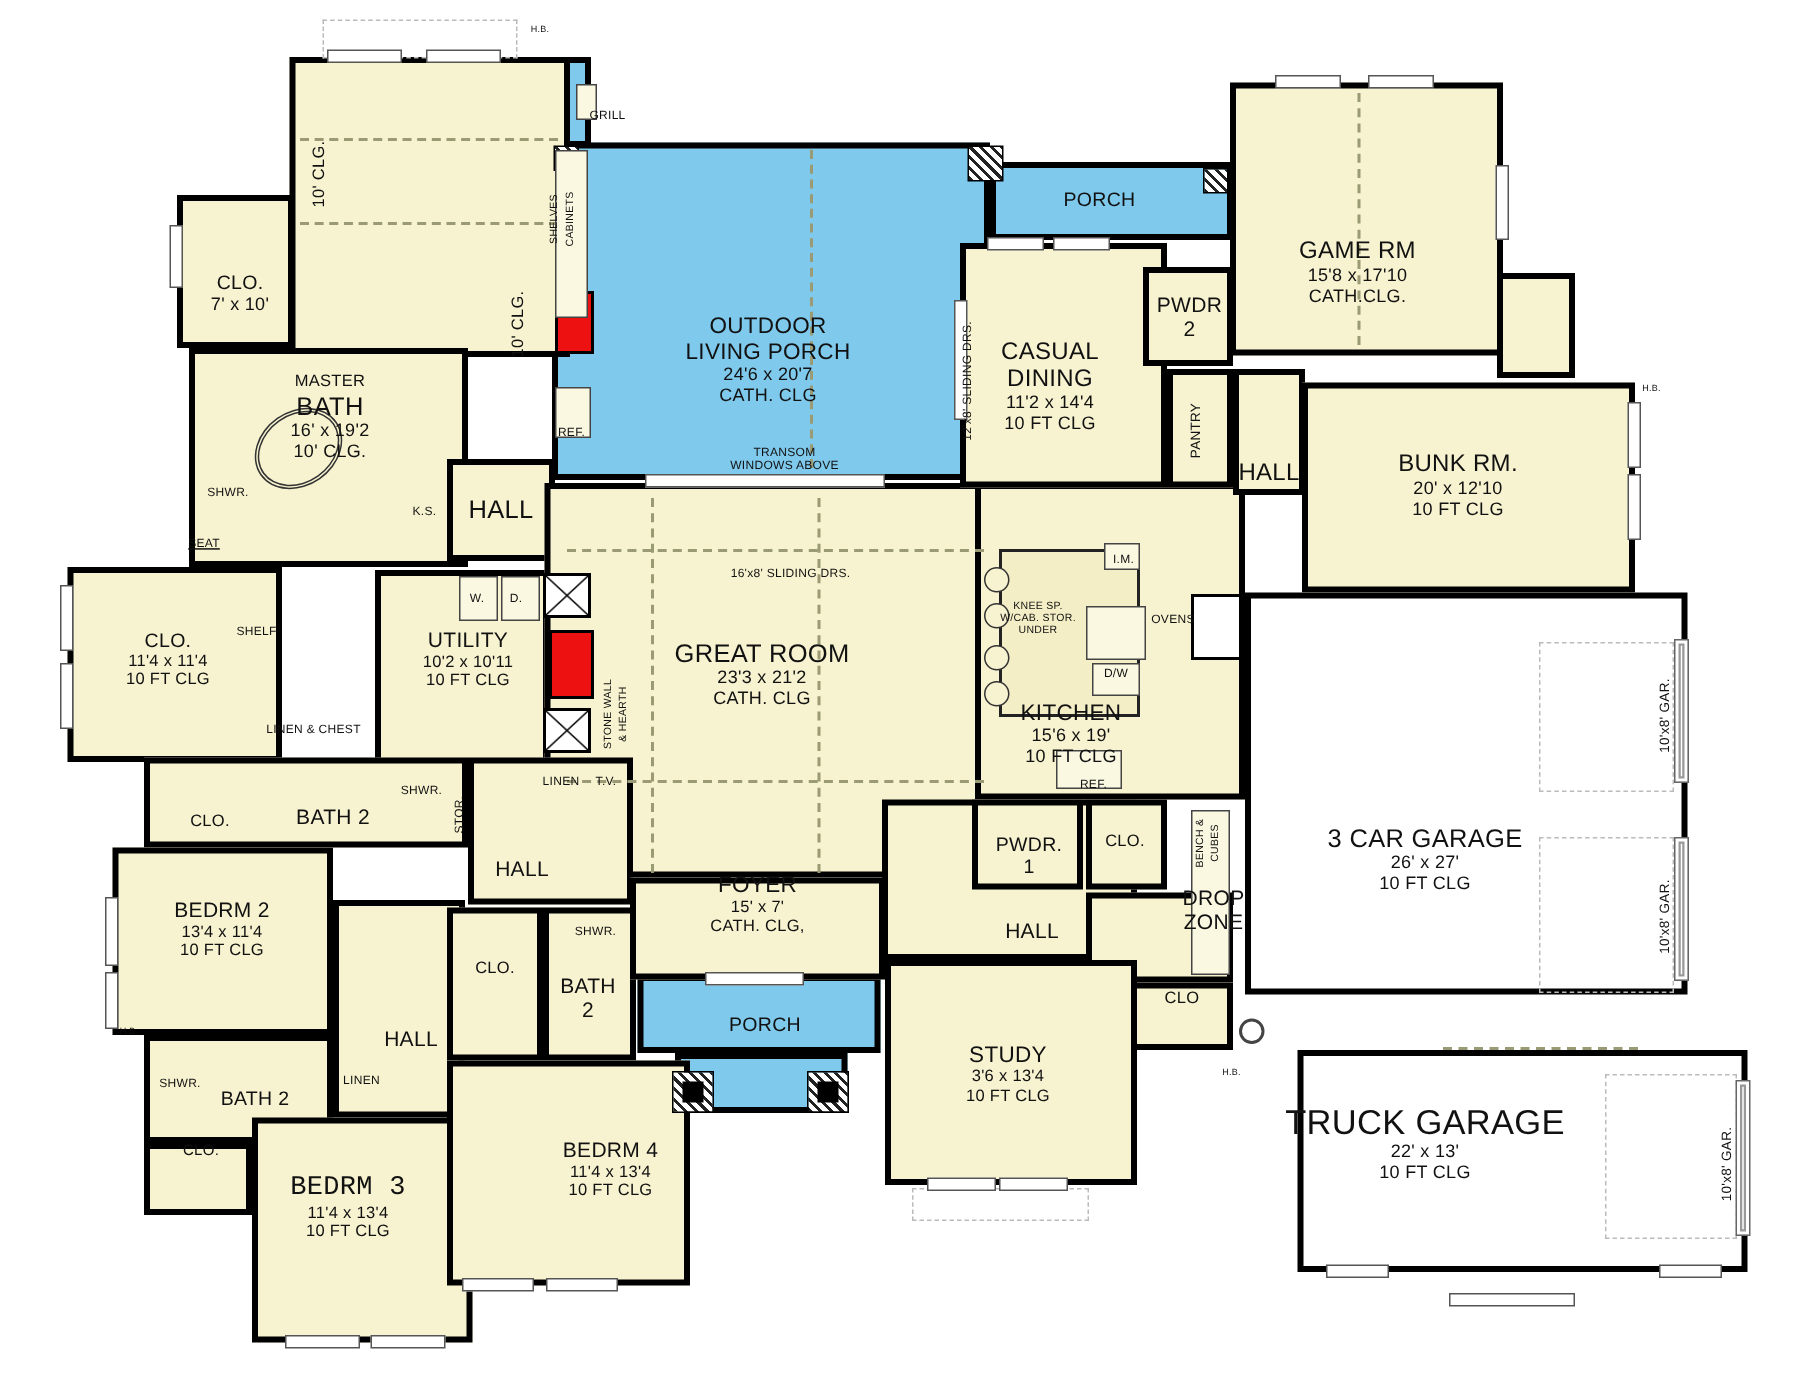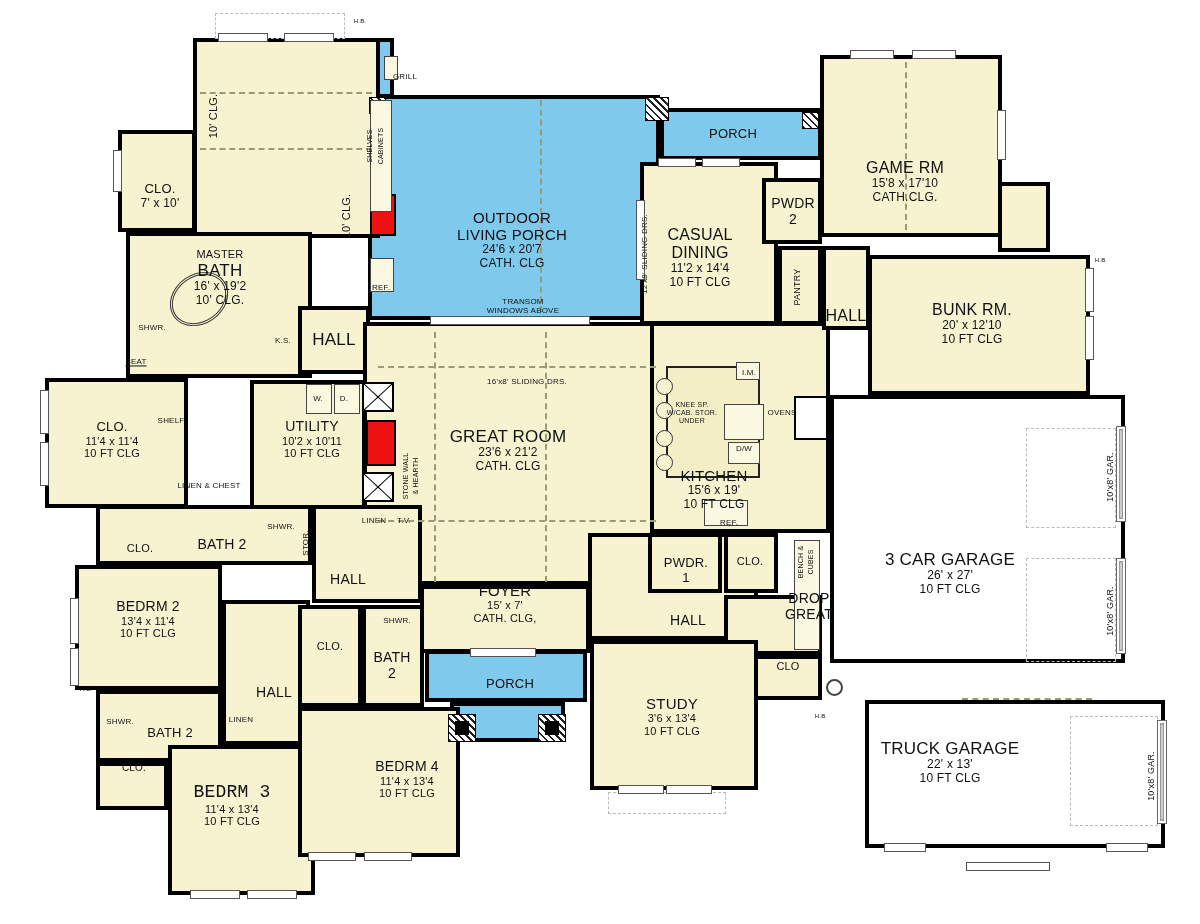--- a/index.html
+++ b/index.html
@@ -190,27 +190,27 @@
       <div style="font-size: 16px;">BUNK RM.</div>
       <div>20' x 12'10</div>
       <div>10 FT CLG</div>
     </div>
     <div class="lbl" style="left: 950px; top: 560px; font-size: 12px; transform: translate(-50%, -50%); margin-top: 13px;">
       <div style="font-size: 17px;">3 CAR GARAGE</div>
       <div>26' x 27'</div>
       <div>10 FT CLG</div>
     </div>
     <div class="lbl" style="left: 950px; top: 762px; font-size: 12px; transform: translate(-50%, -50%);">
-      <div style="font-size: 17px;">TRUCK GARAGE</div>
+      <div style="font-size: 23px;">TRUCK GARAGE</div>
       <div>22' x 13'</div>
       <div>10 FT CLG</div>
     </div>
     <div class="lbl" style="left: 508px; top: 450px; font-size: 12px; transform: translate(-50%, -50%);">
       <div style="font-size: 17px;">GREAT ROOM</div>
-      <div>23'6 x 21'2</div>
+      <div>23'3 x 21'2</div>
       <div>CATH. CLG</div>
     </div>
     <div class="lbl" style="left: 714px; top: 489px; font-size: 12px; transform: translate(-50%, -50%);">
       <div style="font-size: 15px;">KITCHEN</div>
       <div>15'6 x 19'</div>
       <div>10 FT CLG</div>
     </div>
     <div class="lbl" style="left: 692px; top: 413px; font-size: 7px; transform: translate(-50%, -50%);">
       <div>KNEE SP.</div>
       <div>W/CAB. STOR.</div>
@@ -253,21 +253,21 @@
     </div>
     <div class="lbl" style="left: 686px; top: 571px; font-size: 13px; transform: translate(-50%, -50%);">
       <div style="font-size: 13px;">PWDR.</div>
       <div style="font-size: 13px;">1</div>
     </div>
     <div class="lbl" style="left: 750px; top: 561px; font-size: 11px; transform: translate(-50%, -50%);">
       <div>CLO.</div>
     </div>
     <div class="lbl" style="left: 777px; top: 607px; font-size: 14px; transform: translate(-50%, -50%); margin-left: 32px;">
       <div style="font-size: 14px;">DROP</div>
-      <div style="font-size: 14px;">GREAT</div>
+      <div style="font-size: 14px;">ZONE</div>
     </div>
     <div class="lbl" style="left: 788px; top: 666px; font-size: 11px; transform: translate(-50%, -50%);">
       <div>CLO</div>
     </div>
     <div class="lbl" style="left: 672px; top: 716px; font-size: 11px; transform: translate(-50%, -50%);">
       <div style="font-size: 15px;">STUDY</div>
       <div>3'6 x 13'4</div>
       <div>10 FT CLG</div>
     </div>
     <div class="lbl" style="left: 274px; top: 693px; font-size: 14px; transform: translate(-50%, -50%);">

